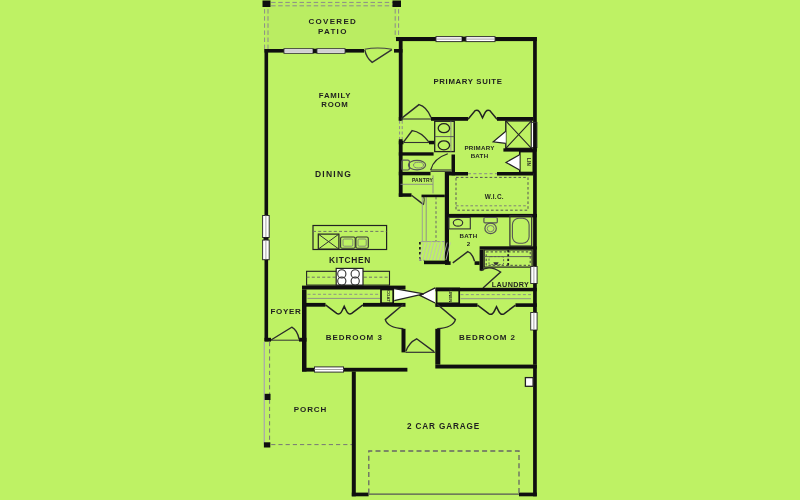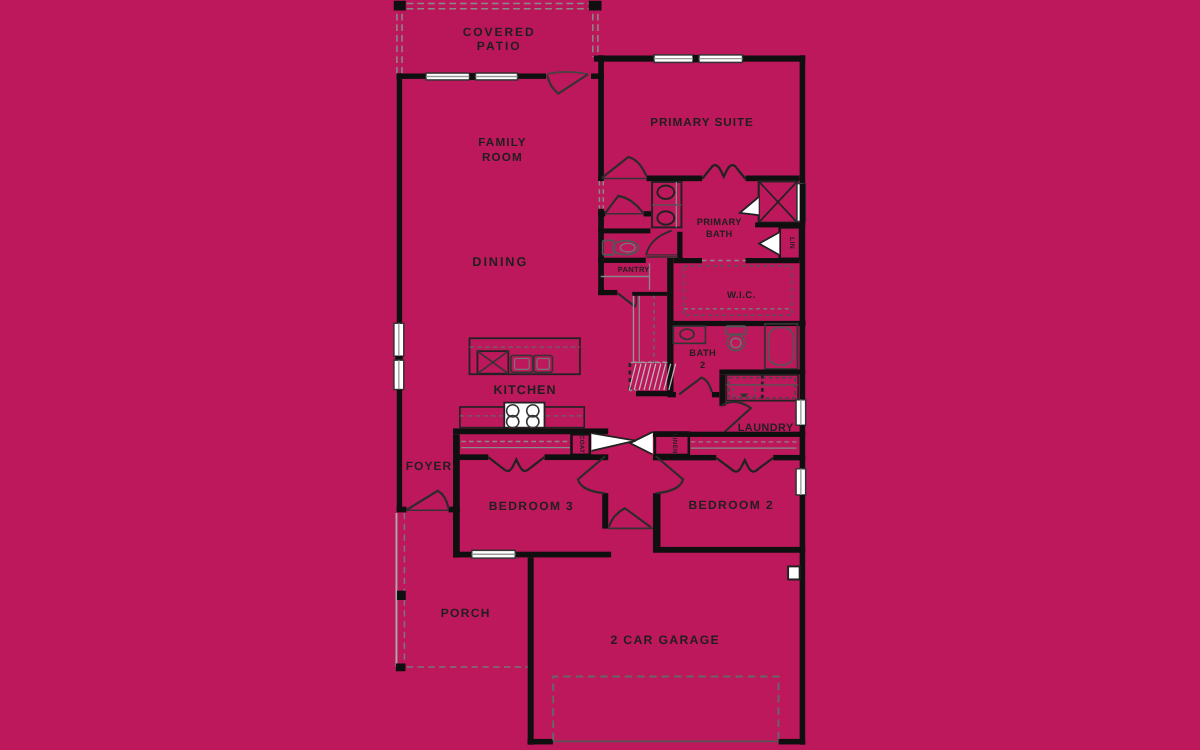--- a/index.html
+++ b/index.html
@@ -1,16 +1,16 @@
 <!DOCTYPE html>
 <html><head>
 <meta charset="utf-8">
 <style>
   html,body{margin:0;padding:0;background:#ffffff;}
-  .page{position:relative;width:800px;height:500px;background:#be185d;overflow:hidden;}
+  .page{position:relative;width:800px;height:500px;background:#bef264;overflow:hidden;}
   text{font-family:"Liberation Sans",sans-serif;font-weight:bold;}
 </style>
 </head>
 <body>
 <div class="page">
 
 <svg width="800" height="500" viewBox="0 0 800 500">
 
 <rect x="266" y="3" width="131" height="47" fill="rgba(0,0,0,0.02)"></rect>
 <line x1="264.6" y1="2" x2="264.6" y2="49" stroke="#8a8a8a" stroke-width="1" stroke-dasharray="4.5,2.6"></line>

